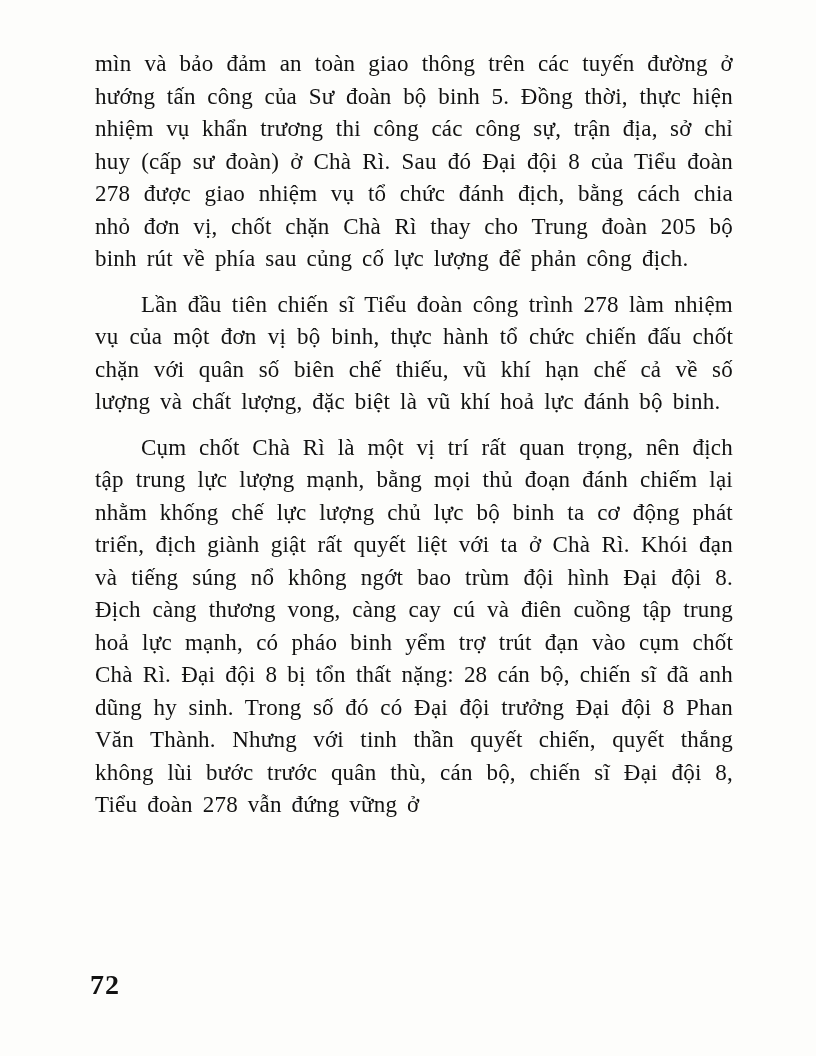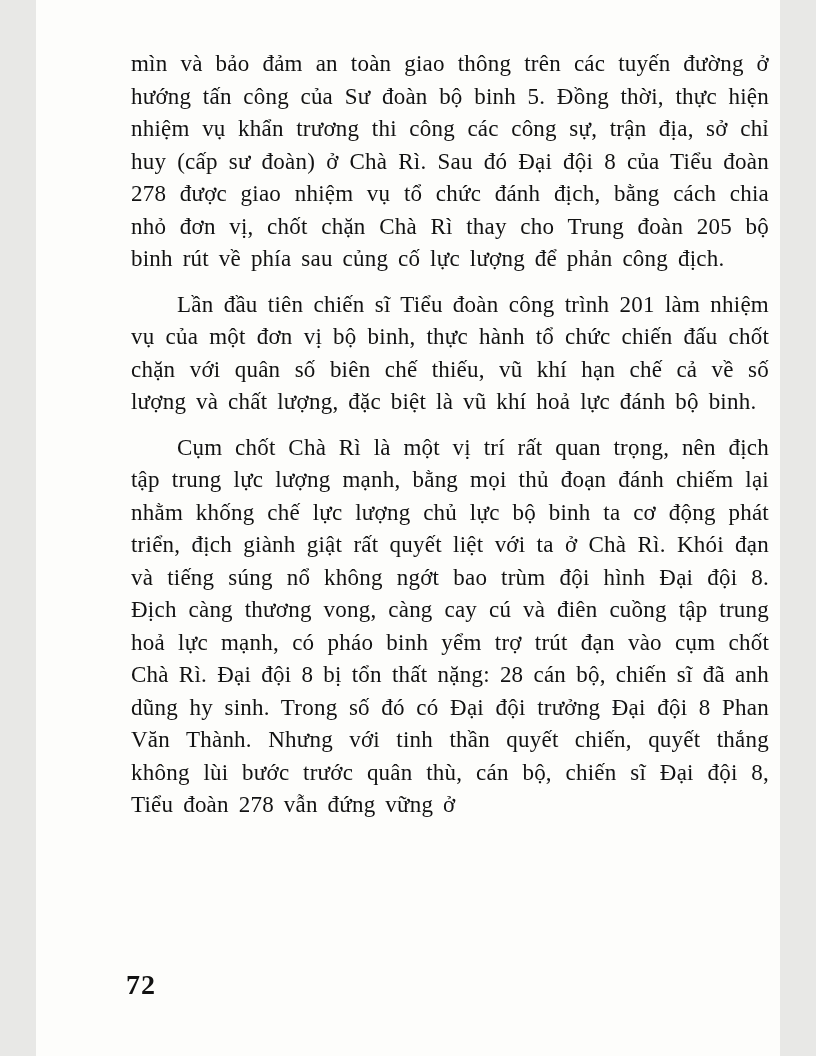--- a/index.html
+++ b/index.html
@@ -2,21 +2,21 @@
 <html><head>
 <meta charset="utf-8">
 <style>
   html, body {
     margin: 0;
     padding: 0;
     background: #e8e8e6;
   }
   .page {
     position: relative;
-    width: 744px;
+    width: 816px;
     height: 1056px;
     margin: 0 auto;
     background: #fdfdfb;
     overflow: hidden;
     font-family: "Liberation Serif", "DejaVu Serif", serif;
     color: #121212;
   }
   .text-block {
     position: absolute;
     left: 95px;
@@ -44,17 +44,17 @@
     letter-spacing: 1px;
     color: #121212;
   }
 </style>
 </head>
 <body>
 
 <div class="page">
   <div class="text-block">
     <p>mìn và bảo đảm an toàn giao thông trên các tuyến đường ở hướng tấn công của Sư đoàn bộ binh 5. Đồng thời, thực hiện nhiệm vụ khẩn trương thi công các công sự, trận địa, sở chỉ huy (cấp sư đoàn) ở Chà Rì. Sau đó Đại đội 8 của Tiểu đoàn 278 được giao nhiệm vụ tổ chức đánh địch, bằng cách chia nhỏ đơn vị, chốt chặn Chà Rì thay cho Trung đoàn 205 bộ binh rút về phía sau củng cố lực lượng để phản công địch.</p>
-    <p class="indent">Lần đầu tiên chiến sĩ Tiểu đoàn công trình 201 làm nhiệm vụ của một đơn vị bộ binh, thực hành tổ chức chiến đấu chốt chặn với quân số biên chế thiếu, vũ khí hạn chế cả về số lượng và chất lượng, đặc biệt là vũ khí hoả lực đánh bộ binh.</p>
+    <p class="indent">Lần đầu tiên chiến sĩ Tiểu đoàn công trình 278 làm nhiệm vụ của một đơn vị bộ binh, thực hành tổ chức chiến đấu chốt chặn với quân số biên chế thiếu, vũ khí hạn chế cả về số lượng và chất lượng, đặc biệt là vũ khí hoả lực đánh bộ binh.</p>
     <p class="indent">Cụm chốt Chà Rì là một vị trí rất quan trọng, nên địch tập trung lực lượng mạnh, bằng mọi thủ đoạn đánh chiếm lại nhằm khống chế lực lượng chủ lực bộ binh ta cơ động phát triển, địch giành giật rất quyết liệt với ta ở Chà Rì. Khói đạn và tiếng súng nổ không ngớt bao trùm đội hình Đại đội 8. Địch càng thương vong, càng cay cú và điên cuồng tập trung hoả lực mạnh, có pháo binh yểm trợ trút đạn vào cụm chốt Chà Rì. Đại đội 8 bị tổn thất nặng: 28 cán bộ, chiến sĩ đã anh dũng hy sinh. Trong số đó có Đại đội trưởng Đại đội 8 Phan Văn Thành. Nhưng với tinh thần quyết chiến, quyết thắng không lùi bước trước quân thù, cán bộ, chiến sĩ Đại đội 8, Tiểu đoàn 278 vẫn đứng vững ở</p>
   </div>
   <div class="page-number">72</div>
 </div>
 
 </body></html>

